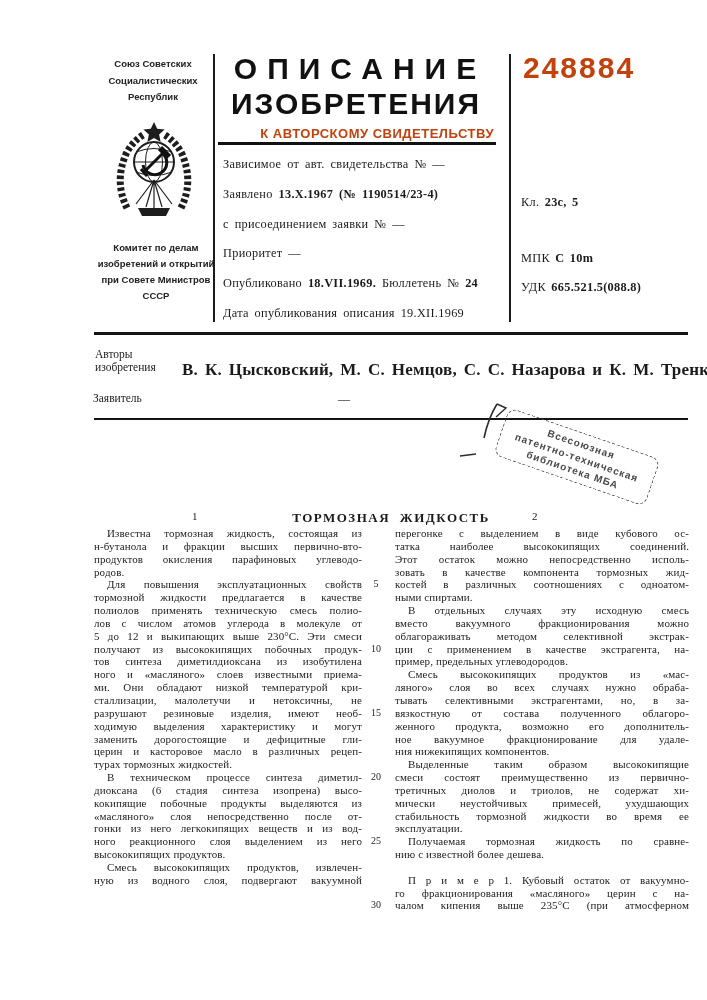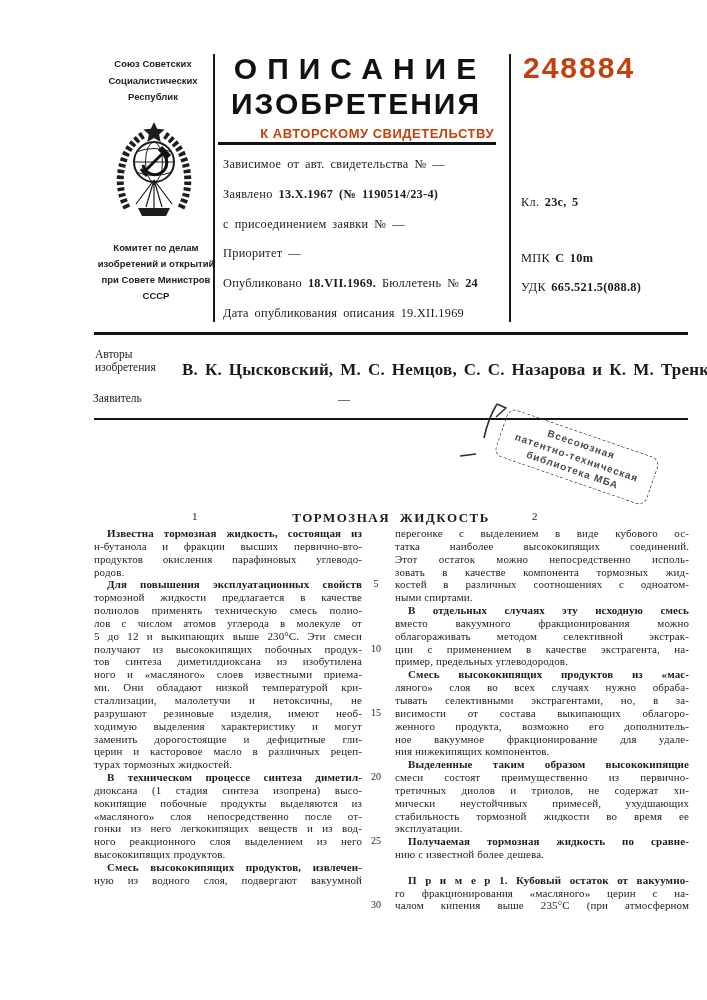--- a/index.html
+++ b/index.html
@@ -63,21 +63,21 @@
   .colmark{position:absolute;top:510px;font-size:11px;}
   .cm1{left:192px}.cm2{left:532px}
 
   
   .col,.gutter{position:absolute;top:527px;font-size:11px;line-height:12.85px;color:#1d1d1d;}
   .col1{left:94px;width:268px;}
   .col2{left:395px;width:294px;}
   .gutter{left:362px;width:28px;text-align:center;font-size:10px;}
   .bl{min-height:12.85px;text-align:justify;text-align-last:justify;letter-spacing:.1px;}
   .bl.pend{text-align-last:left;}
-  .bl.ind{text-indent:13px;font-weight:bold;}
+  .bl.ind{text-indent:13px;}
   .gl{min-height:12.85px;}
 </style>
 </head>
 <body>
 
 <div class="page">
 
   <div class="union">
       <div>Союз Советских</div>
       <div>Социалистических</div>
@@ -170,21 +170,21 @@
       <div class="bl">тов синтеза диметилдиоксана из изобутилена</div>
       <div class="bl">ного и «масляного» слоев известными приема-</div>
       <div class="bl">ми. Они обладают низкой температурой кри-</div>
       <div class="bl">сталлизации, малолетучи и нетоксичны, не</div>
       <div class="bl">разрушают резиновые изделия, имеют необ-</div>
       <div class="bl">ходимую выделения характеристику и могут</div>
       <div class="bl">заменить дорогостоящие и дефицитные гли-</div>
       <div class="bl">церин и касторовое масло в различных рецеп-</div>
       <div class="bl pend">турах тормозных жидкостей.</div>
       <div class="bl ind">В техническом процессе синтеза диметил-</div>
-      <div class="bl">диоксана (1 стадия синтеза изопрена) высо-</div>
+      <div class="bl">диоксана (6 стадия синтеза изопрена) высо-</div>
       <div class="bl">кокипящие побочные продукты выделяются из</div>
       <div class="bl">«масляного» слоя непосредственно после от-</div>
       <div class="bl">гонки из него легкокипящих веществ и из вод-</div>
       <div class="bl">ного реакционного слоя выделением из него</div>
       <div class="bl pend">высококипящих продуктов.</div>
       <div class="bl ind">Смесь высококипящих продуктов, извлечен-</div>
       <div class="bl">ную из водного слоя, подвергают вакуумной</div>
     </div>
 
   <div class="gutter">
@@ -228,21 +228,21 @@
       <div class="bl">костей в различных соотношениях с одноатом-</div>
       <div class="bl pend">ными спиртами.</div>
       <div class="bl ind">В отдельных случаях эту исходную смесь</div>
       <div class="bl">вместо вакуумного фракционирования можно</div>
       <div class="bl">облагораживать методом селективной экстрак-</div>
       <div class="bl">ции с применением в качестве экстрагента, на-</div>
       <div class="bl pend">пример, предельных углеводородов.</div>
       <div class="bl ind">Смесь высококипящих продуктов из «мас-</div>
       <div class="bl">ляного» слоя во всех случаях нужно обраба-</div>
       <div class="bl">тывать селективными экстрагентами, но, в за-</div>
-      <div class="bl">висимости от состава выкипающих облагоро-</div>
+      <div class="bl">вязкостную от состава полученного облагоро-</div>
       <div class="bl">женного продукта, возможно его дополнитель-</div>
       <div class="bl">ное вакуумное фракционирование для удале-</div>
       <div class="bl pend">ния нижекипящих компонентов.</div>
       <div class="bl ind">Выделенные таким образом высококипящие</div>
       <div class="bl">смеси состоят преимущественно из первично-</div>
       <div class="bl">третичных диолов и триолов, не содержат хи-</div>
       <div class="bl">мически неустойчивых примесей, ухудшающих</div>
       <div class="bl">стабильность тормозной жидкости во время ее</div>
       <div class="bl pend">эксплуатации.</div>
       <div class="bl ind">Получаемая тормозная жидкость по сравне-</div>

